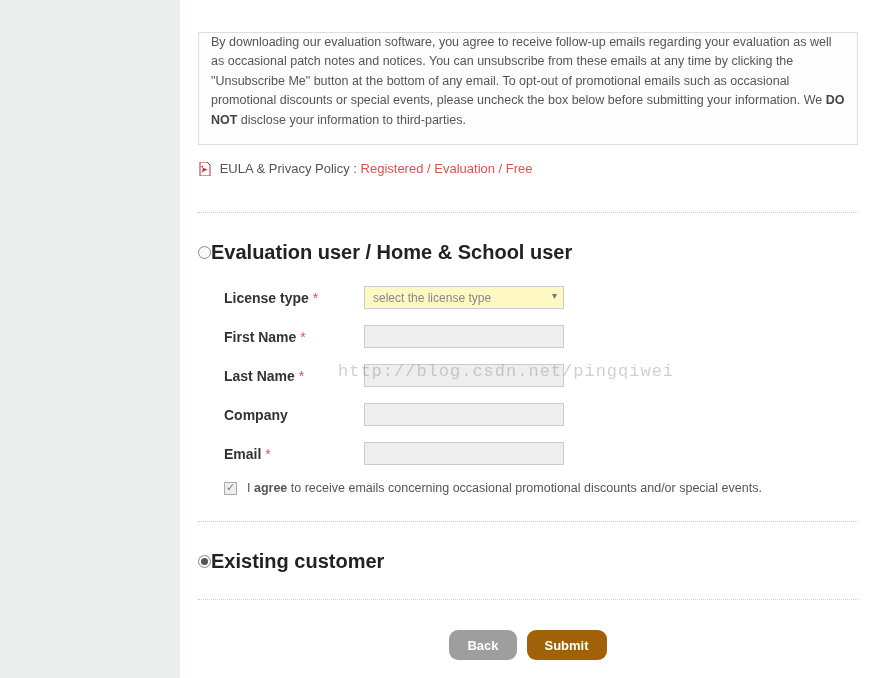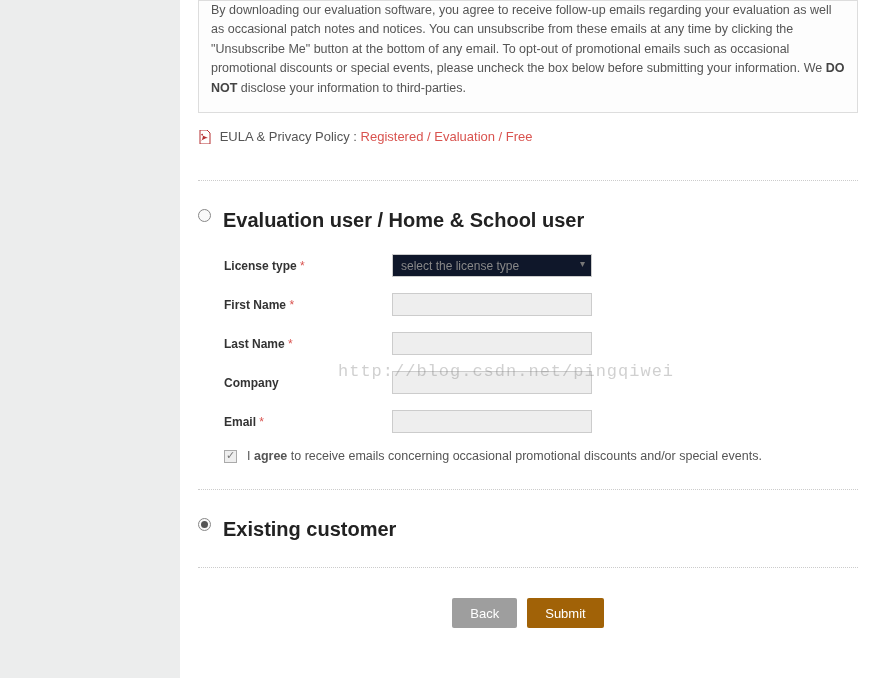--- a/index.html
+++ b/index.html
@@ -14,20 +14,21 @@
       left: 0;
       top: 0;
       width: 180px;
       height: 678px;
       background: #eceded;
     }
     .main {
       margin-left: 198px;
       width: 660px;
       padding-top: 0;
+      margin-top: 32px;
     }
     .agree-box {
       border: 1px solid #ddd;
       padding: 0 12px 14px 12px;
       margin-bottom: 14px;
       background: #fdfdfd;
     }
     .agree-text {
       font-size: 12.5px;
       color: #555;
@@ -52,22 +53,21 @@
       text-align: right;
     }
     .separator { color: #d9534f; }
     .hr {
       border: none;
       border-top: 1px dotted #ccc;
       margin: 26px 0 28px 0;
     }
     .section-head {
       display: flex;
-      align-items: flex-start;
-      gap: 12px;
+      align-items: center;
       margin-bottom: 22px;
     }
     .section-head h2 {
       font-size: 20px;
       font-weight: bold;
       color: #222;
     }
     .radio-circle {
       width: 13px;
       height: 13px;
@@ -87,40 +87,40 @@
       border-radius: 50%;
       background: #555;
     }
     .form-row {
       display: flex;
       align-items: center;
       margin-bottom: 16px;
       padding-left: 26px;
     }
     .form-label {
-      width: 168px;
-      font-size: 12px;
+      width: 140px;
+      font-size: 14px;
       font-weight: bold;
       color: #333;
     }
     .req { color: #d9534f; font-weight: normal; }
     .input {
       width: 200px;
       height: 23px;
       border: 1px solid #ccc;
       background: #eeeeee;
       padding: 0 6px;
       font-size: 12px;
     }
     .input.white { background: #fff; }
     .select-wrap {
       width: 200px;
       height: 23px;
       border: 1px solid #ccc;
-      background: #0f172a;
+      background: #fef9c3;
       position: relative;
       display: flex;
       align-items: center;
       padding: 0 22px 0 8px;
       font-size: 12px;
       color: #888;
     }
     .select-wrap::after {
       content: "▾";
       position: absolute;
@@ -158,23 +158,23 @@
     .btn-row {
       display: flex;
       justify-content: center;
       gap: 10px;
       margin-top: 30px;
     }
     .btn {
       height: 30px;
       padding: 0 18px;
       border: none;
-      border-radius: 2px;
+      border-radius: 9px;
       font-size: 13px;
-      font-weight: normal;
+      font-weight: bold;
       color: #fff;
       cursor: pointer;
     }
     .btn-back { background: #9e9e9e; }
     .btn-submit { background: #a16207; }
     .watermark {
       position: absolute;
       left: 338px;
       top: 362px;
       font-family: "Courier New", monospace;

